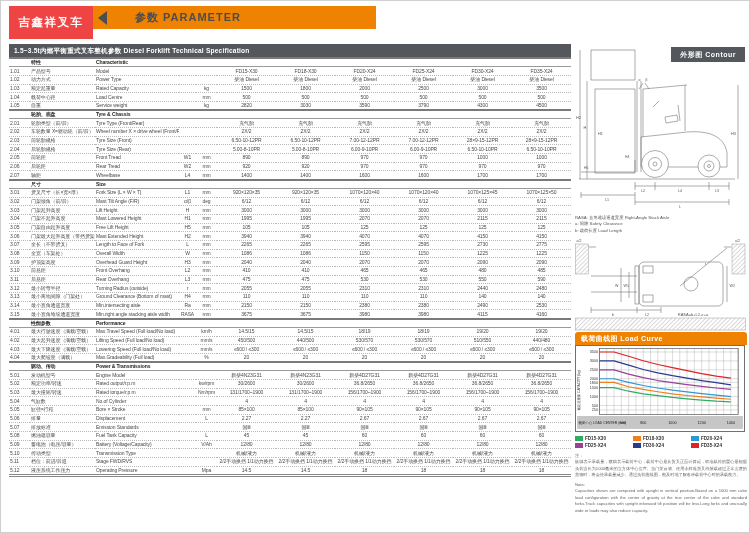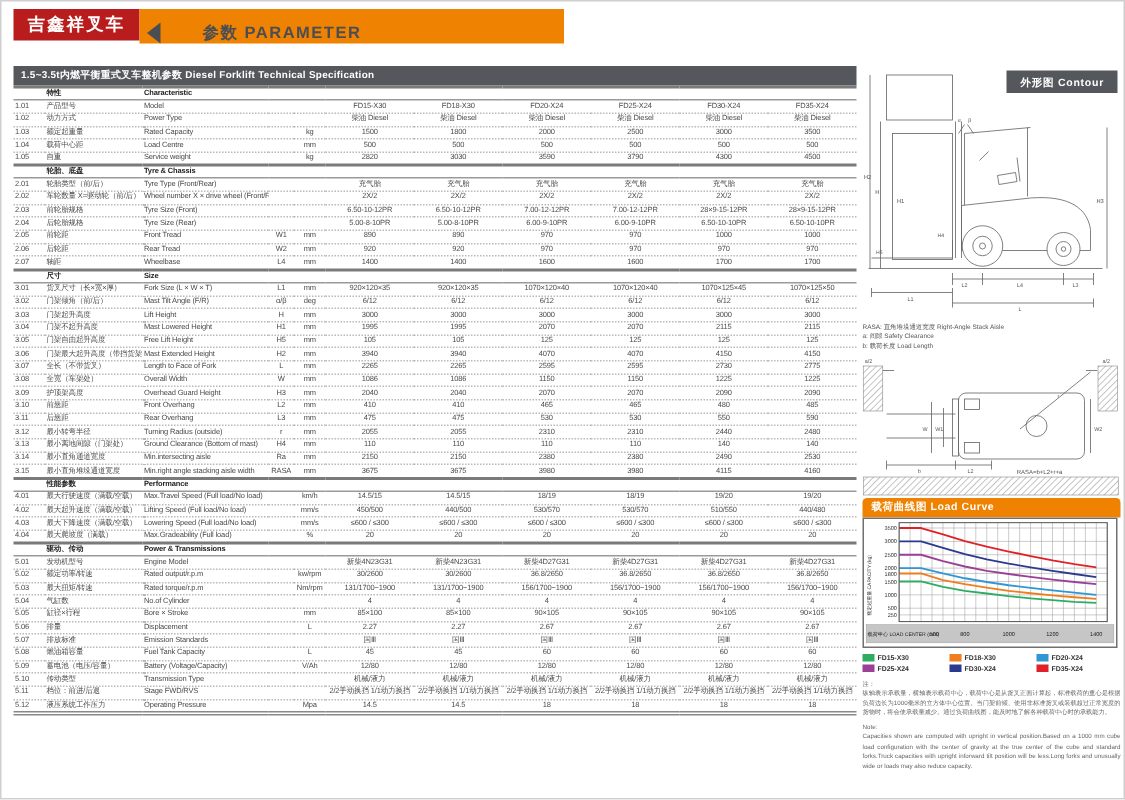--- a/index.html
+++ b/index.html
@@ -1,22 +1,22 @@
 <!DOCTYPE html>
 <html><head>
 <meta charset="utf-8">
 <style>
 *{margin:0;padding:0;box-sizing:border-box}
 html,body{background:#eaeaea}
 body{font-family:"Liberation Sans","DejaVu Sans",sans-serif}
 #page{position:relative;width:750px;height:533px;background:#fff;border:1px solid #cfcfcf;overflow:hidden}
 
-#logo-box{position:absolute;left:8px;top:5px;width:84px;height:21px;background:#b91c1c;color:#fff;
+#logo-box{position:absolute;left:8px;top:5px;width:84px;height:33px;background:#ef4444;color:#fff;
   font-weight:bold;font-size:11.5px;display:flex;align-items:center;justify-content:center;letter-spacing:1.5px}
-#header-bar{position:absolute;left:92px;top:5px;width:283px;height:23px;background:#ef8200;display:flex;align-items:flex-end}
+#header-bar{position:absolute;left:92px;top:5px;width:283px;height:23px;background:#ef8200;display:flex;align-items:center}
 #header-arrow{width:0;height:0;border-top:7px solid transparent;border-bottom:7px solid transparent;border-right:9px solid #4a4e53;margin-left:5px}
 #header-title{margin-left:28px;font-weight:bold;font-size:11px;color:#4a4e53;letter-spacing:1px}
 
 #spec-wrap{position:absolute;left:8px;top:43px;width:562px}
 #spec-title{background:#54585d;color:#fff;font-size:6.6px;font-weight:bold;height:13px;line-height:13px;padding-left:5px;letter-spacing:.2px}
 #spec-table{width:100%;border-collapse:collapse;table-layout:fixed;border-bottom:3px double #888}
 #spec-table td{font-size:5px;line-height:1;height:8.7px;color:#4a4a4a;border-bottom:1px dotted #b9b9b9;
   white-space:nowrap;overflow:hidden;padding:0 1px;letter-spacing:-0.1px}
 #spec-table tr.sec td{border-top:2px solid #7a7a7a;border-bottom:1px solid #9a9a9a;font-weight:bold;color:#222}
 #spec-table td.c-sym,#spec-table td.c-unit,#spec-table td.c-val{text-align:center}

